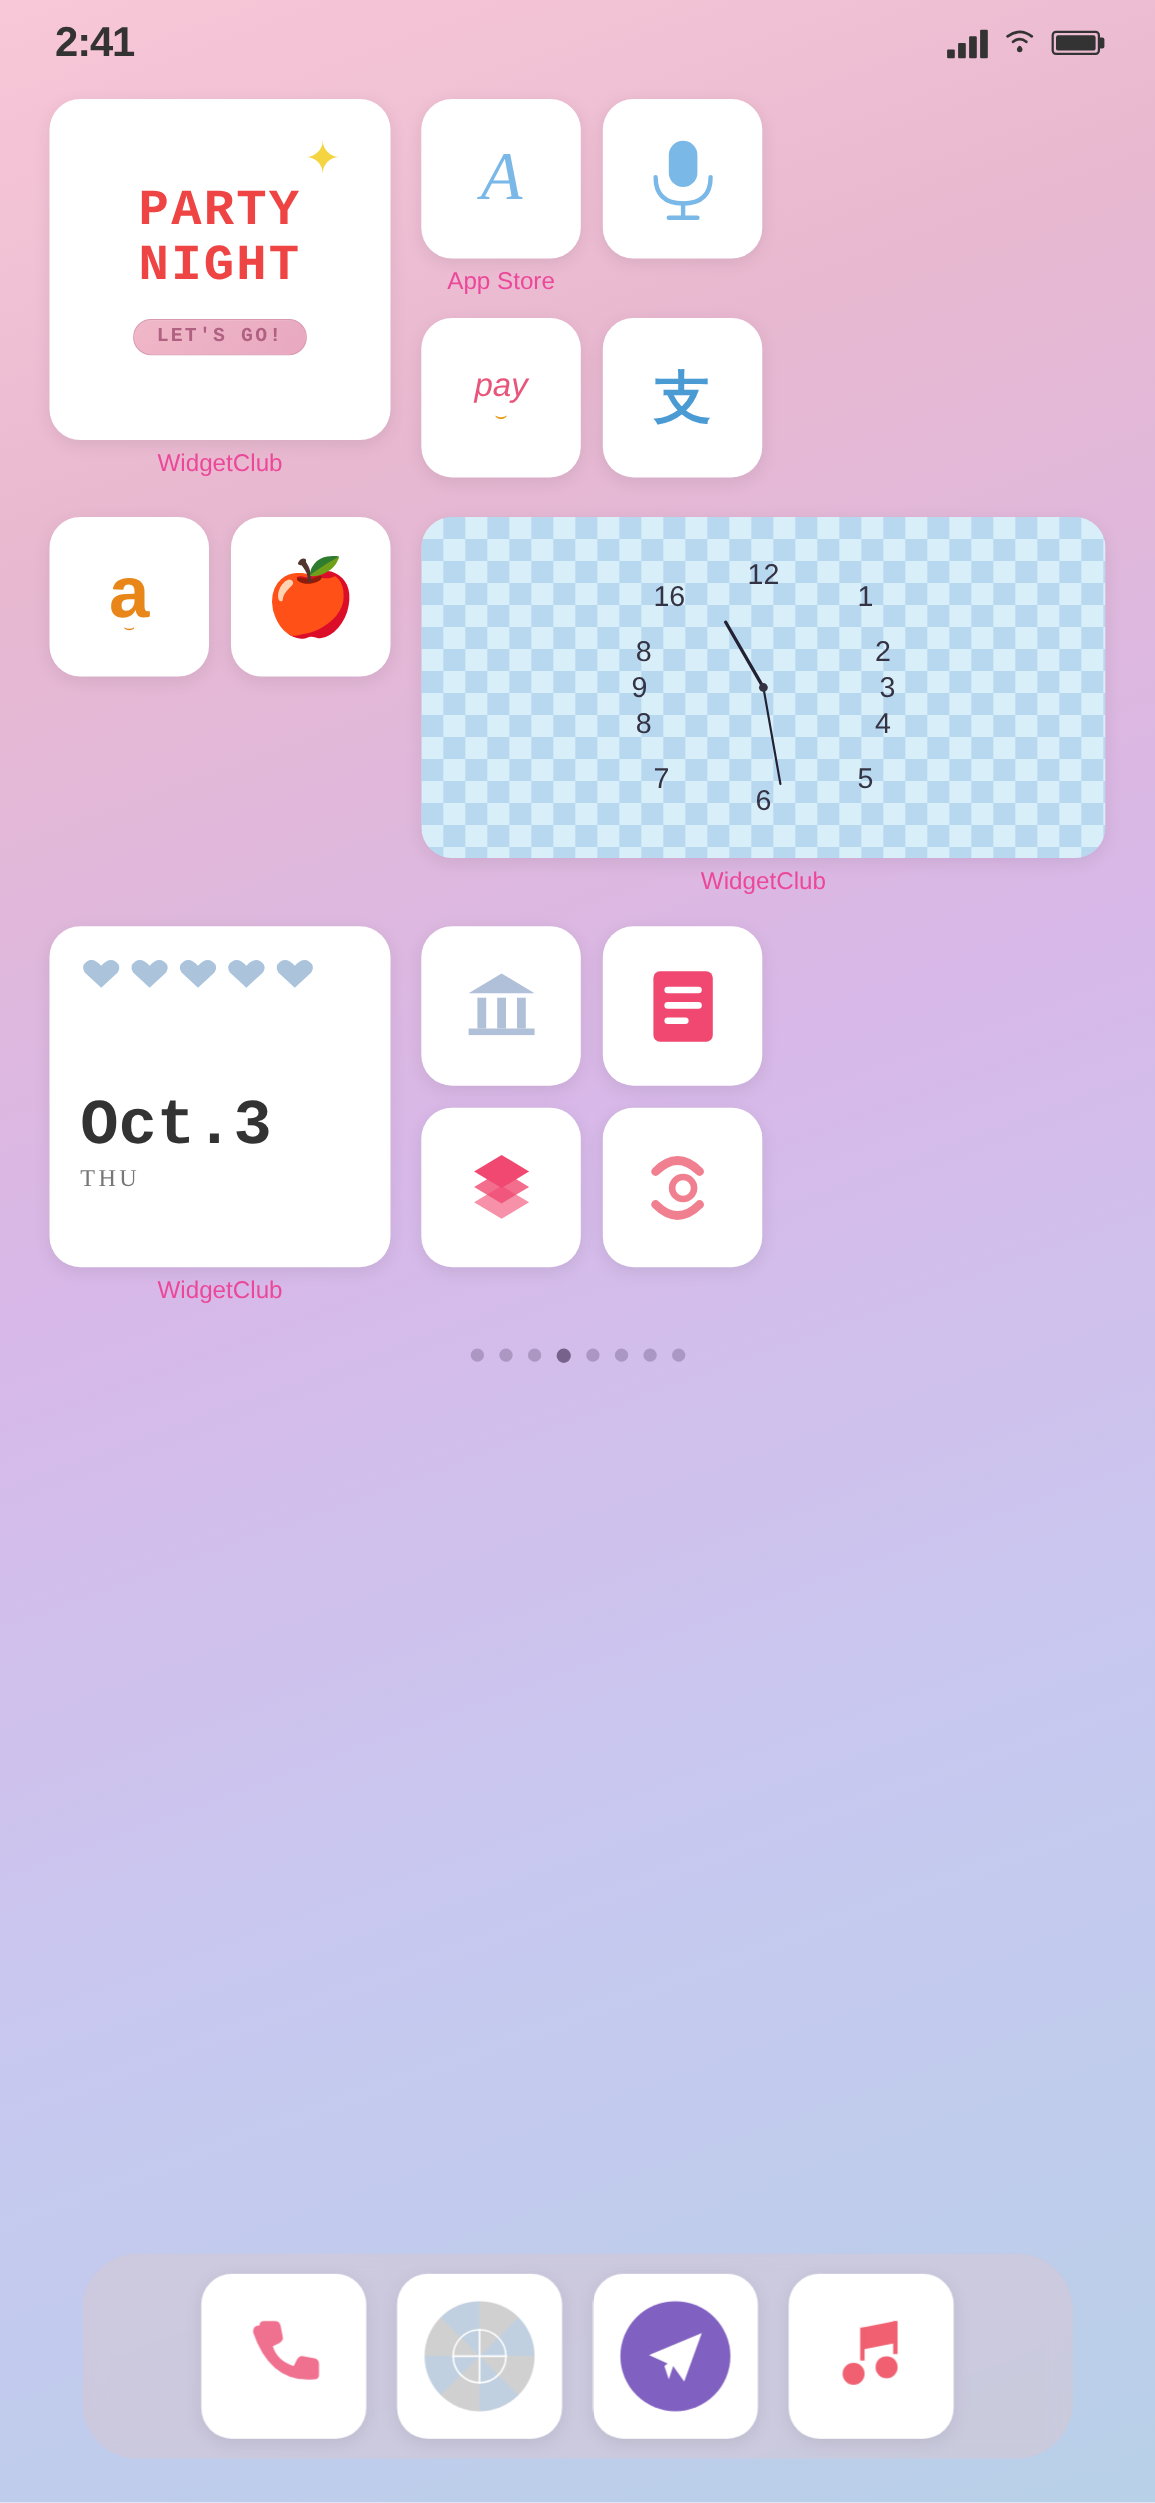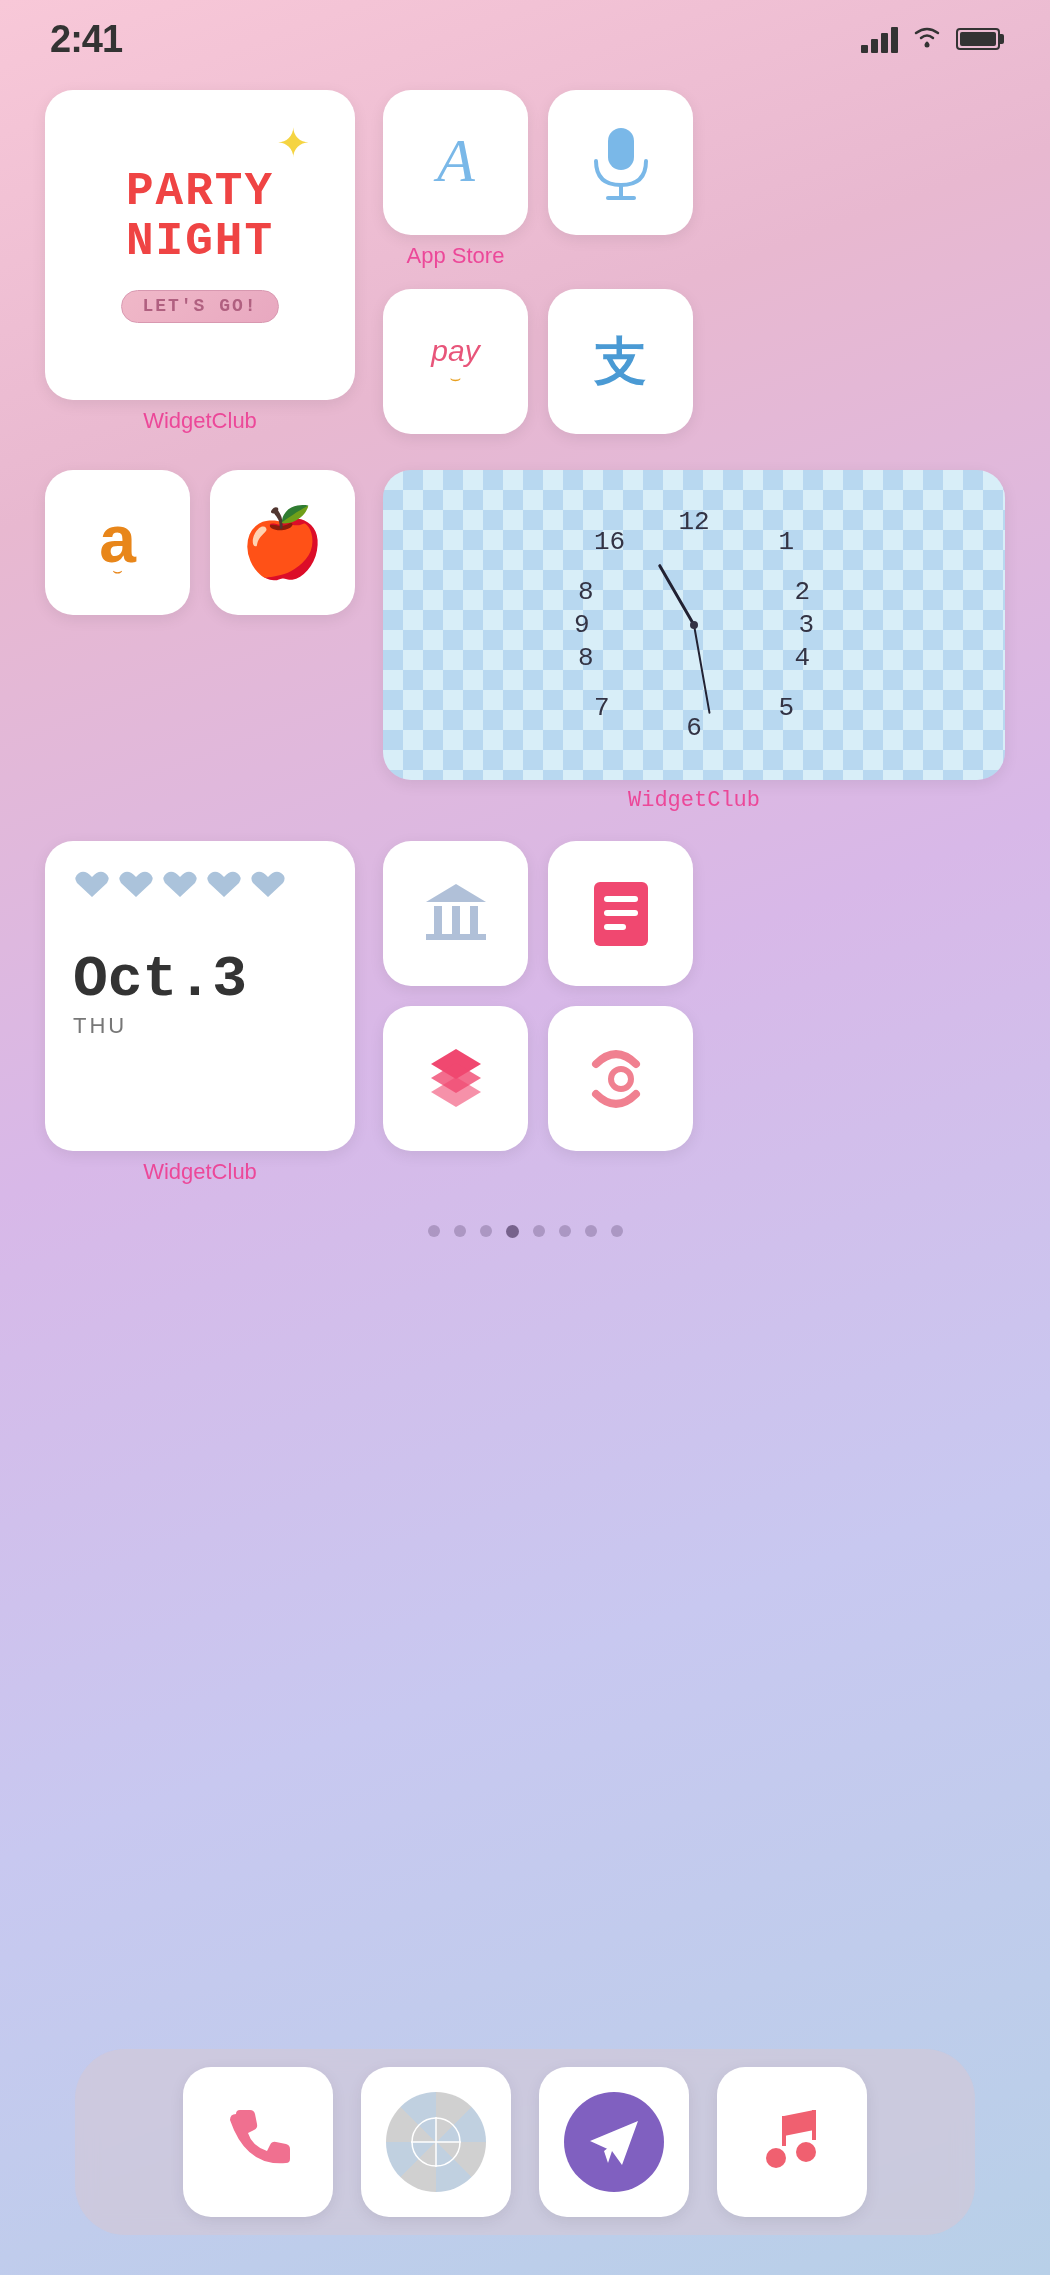--- a/index.html
+++ b/index.html
@@ -192,21 +192,20 @@
 
     .left-2x2 {
       display: flex;
       flex-direction: column;
       gap: 20px;
     }
 
     
     .clock-widget {
       flex: 1;
-      font-family: Liberation Mono, monospace;
     }
 
     .clock-widget .app-icon {
       width: 100%;
       height: 310px;
       background: repeating-conic-gradient(#b8d8f0 0% 25%, #d8eef8 0% 50%) 0 0 / 40px 40px;
     }
 
     .clock-face {
       width: 240px;
@@ -260,38 +259,39 @@
       flex-shrink: 0;
     }
 
     .widget-calendar .app-icon {
       width: 310px;
       height: 310px;
       flex-direction: column;
       align-items: flex-start;
       justify-content: flex-start;
       padding: 28px;
+      gap: 44px;
     }
 
     .date-display {
       margin-top: auto;
     }
 
     .date-text {
       font-size: 58px;
       font-family: 'Courier New', monospace;
       color: #333;
       font-weight: 700;
       line-height: 1;
     }
 
     .day-text {
       font-size: 22px;
       color: #777;
-      font-family: Liberation Sans, sans-serif;
+      font-family: Liberation Serif, serif;
       margin-top: 4px;
       letter-spacing: 3px;
     }
 
     .right-2x2 {
       display: flex;
       flex-direction: column;
       gap: 20px;
       flex: 1;
     }

